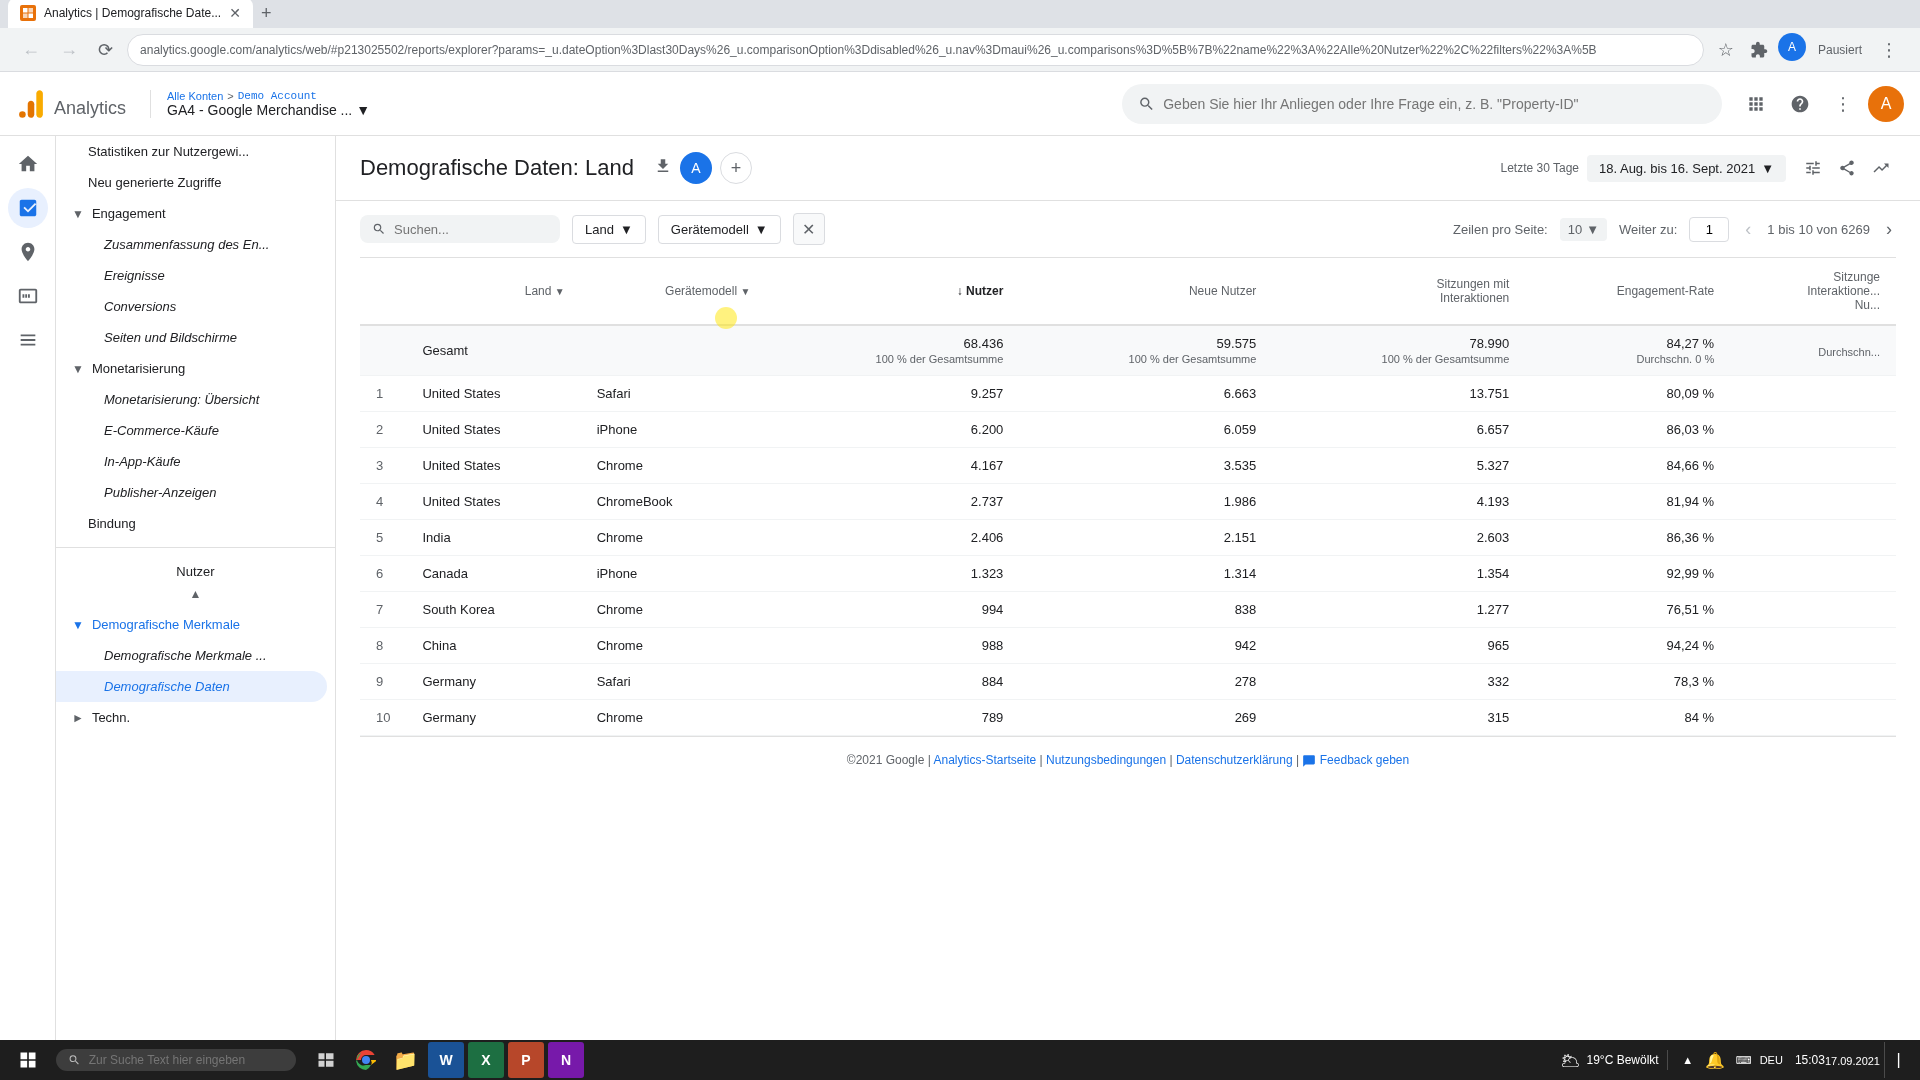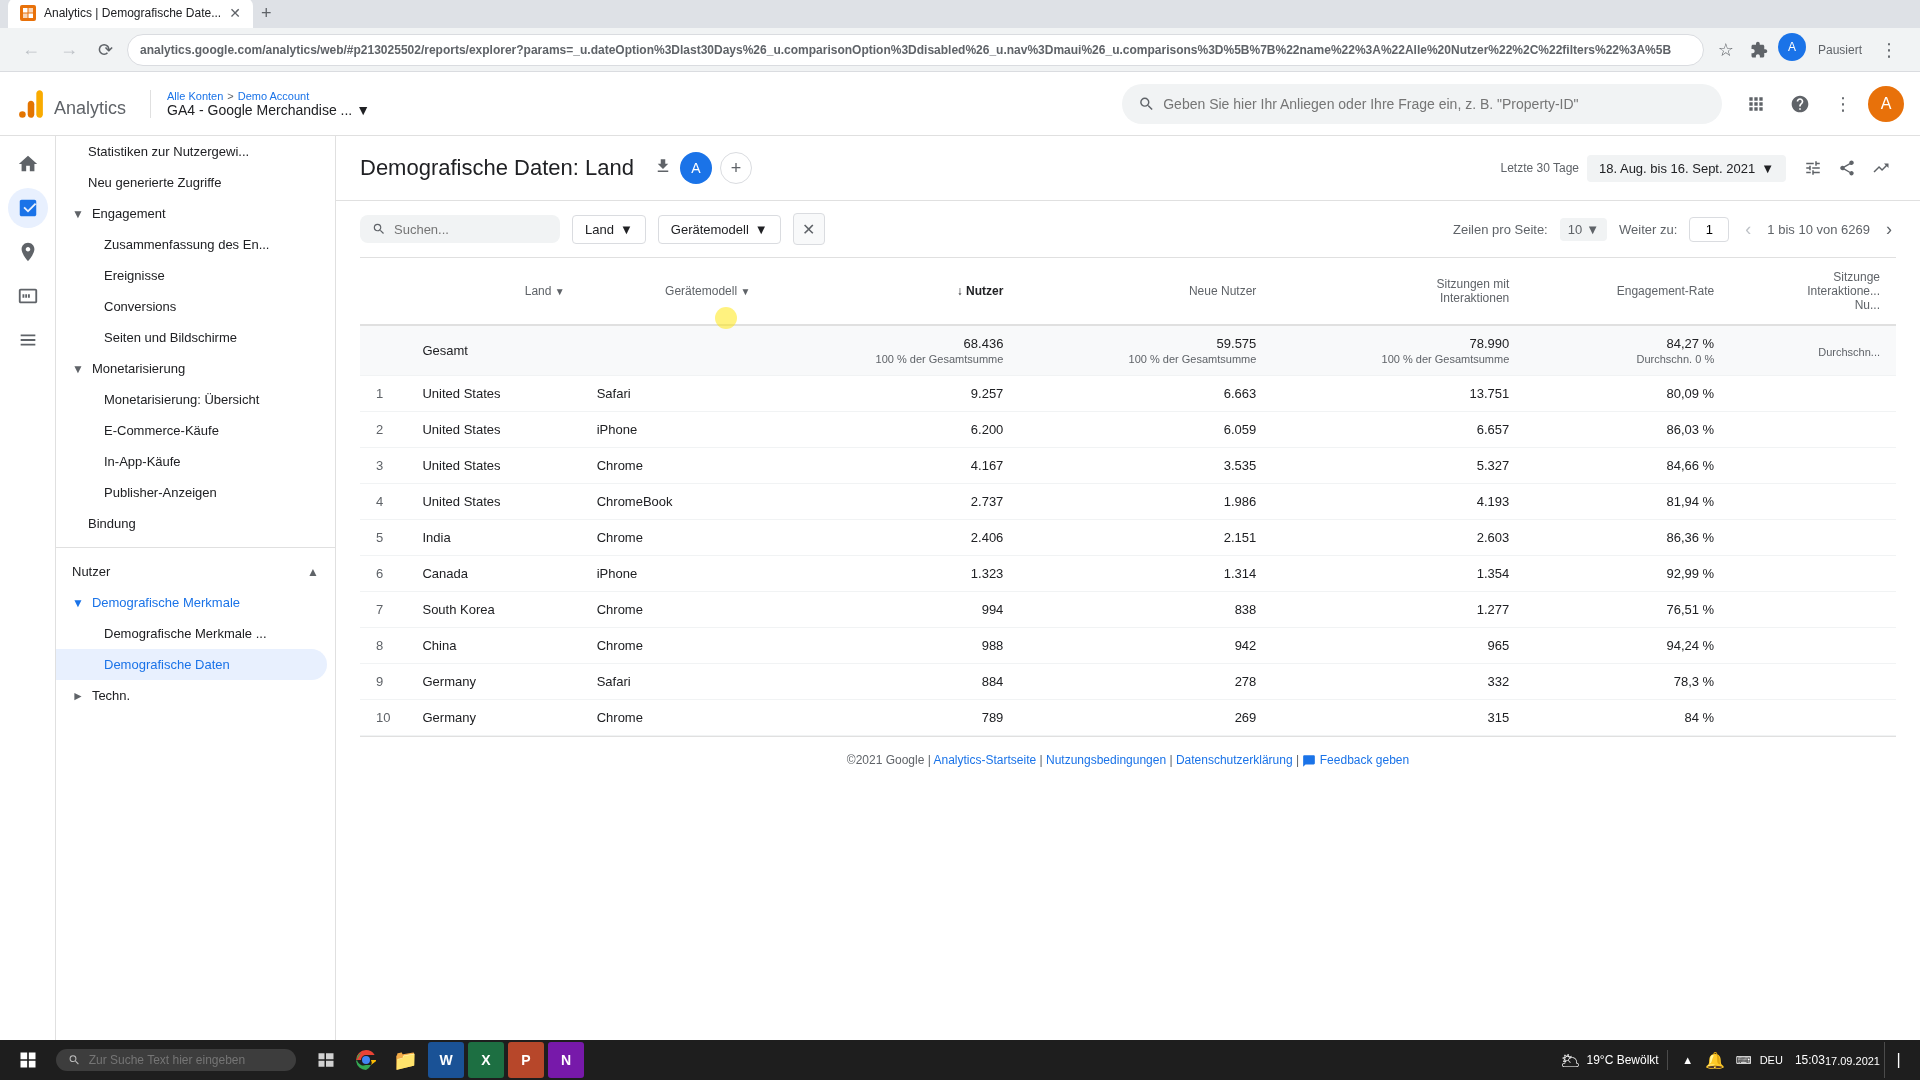--- a/index.html
+++ b/index.html
@@ -6,21 +6,21 @@
     body { font-family: 'Arial', sans-serif; font-size: 13px; background: #fff; color: #202124; overflow: hidden; width: 1920px; height: 1080px; }
     .tab-bar { background: #dee1e6; height: 28px; display: flex; align-items: flex-end; padding: 0 8px; }
     .tab { background: #fff; height: 30px; display: flex; align-items: center; padding: 0 12px; border-radius: 8px 8px 0 0; font-size: 12px; gap: 8px; min-width: 180px; }
     .tab-favicon { width: 16px; height: 16px; background: #e8710a; border-radius: 2px; display: flex; align-items: center; justify-content: center; color: white; font-size: 9px; font-weight: bold; }
     .tab-title { flex: 1; overflow: hidden; text-overflow: ellipsis; white-space: nowrap; font-size: 12px; }
     .tab-close { color: #5f6368; cursor: pointer; font-size: 14px; }
     .tab-new { margin-left: 4px; color: #5f6368; font-size: 18px; cursor: pointer; padding: 4px; }
     .nav-bar { background: #f1f3f4; height: 44px; display: flex; align-items: center; padding: 0 16px; gap: 8px; border-bottom: 1px solid #dadce0; }
     .nav-btn { color: #5f6368; cursor: pointer; padding: 6px; border-radius: 50%; font-size: 18px; display: flex; align-items: center; justify-content: center; }
     .nav-btn.disabled { color: #bdc1c6; cursor: default; }
-    .address-bar { flex: 1; background: #fff; border: 1px solid #dadce0; border-radius: 20px; height: 32px; display: flex; align-items: center; padding: 0 12px; font-size: 13px; color: #202124; font-weight: bold; }
+    .address-bar { flex: 1; background: #fff; border: 1px solid #dadce0; border-radius: 20px; height: 32px; display: flex; align-items: center; padding: 0 12px; font-size: 13px; color: #202124; }
     .address-bar span { color: #5f6368; font-size: 12px; overflow: hidden; text-overflow: ellipsis; white-space: nowrap; }
     .nav-icons { display: flex; gap: 4px; }
 
     
     .app-shell { display: flex; height: calc(1080px - 116px); }
     .top-header { background: #fff; height: 64px; display: flex; align-items: center; padding: 0 16px; border-bottom: 1px solid #e0e0e0; gap: 16px; }
     .ga-logo { display: flex; align-items: flex-end; gap: 8px; }
     .ga-logo-text { font-size: 18px; color: #5f6368; font-weight: 400; }
     .breadcrumb-area { display: flex; flex-direction: column; margin-left: 8px; border-left: 1px solid #e0e0e0; padding-left: 16px; }
     .breadcrumb-nav { font-size: 11px; color: #5f6368; display: flex; align-items: center; gap: 4px; }
@@ -29,21 +29,21 @@
     .search-bar { flex: 1; max-width: 600px; background: #f1f3f4; border-radius: 24px; height: 40px; display: flex; align-items: center; padding: 0 16px; gap: 8px; cursor: text; }
     .search-bar input { background: none; border: none; outline: none; font-size: 14px; color: #5f6368; width: 100%; }
     .header-actions { display: flex; align-items: center; gap: 8px; }
     .header-icon-btn { color: #5f6368; padding: 8px; cursor: pointer; border-radius: 50%; display: flex; align-items: center; justify-content: center; font-size: 18px; }
 
     
     .sidebar { width: 280px; min-width: 280px; background: #fff; border-right: 1px solid #e0e0e0; overflow-y: auto; display: flex; flex-direction: column; }
     .sidebar-item { display: flex; align-items: center; padding: 8px 16px; cursor: pointer; font-size: 13px; color: #202124; gap: 8px; }
     .sidebar-item.active { background: #e8f0fe; color: #1a73e8; border-radius: 0 24px 24px 0; margin-right: 8px; font-weight: 500; }
     .sidebar-item.indent1 { padding-left: 32px; }
-    .sidebar-item.indent2 { padding-left: 48px; }
+    .sidebar-item.indent2 { padding-left: 48px; font-style: italic; }
     .sidebar-section-header { display: flex; align-items: center; padding: 8px 16px; cursor: pointer; font-size: 13px; font-weight: 500; color: #202124; gap: 8px; }
     .sidebar-nav-icons { display: flex; flex-direction: column; align-items: center; width: 56px; min-width: 56px; background: #fff; border-right: 1px solid #e0e0e0; padding: 8px 0; gap: 4px; }
     .sidebar-nav-icon { width: 40px; height: 40px; display: flex; align-items: center; justify-content: center; color: #5f6368; cursor: pointer; border-radius: 50%; font-size: 20px; }
     .sidebar-nav-icon.active { background: #e8f0fe; color: #1a73e8; }
 
     
     .main-content { flex: 1; overflow-y: auto; overflow-x: hidden; background: #fff; }
     .page-header { display: flex; align-items: center; padding: 16px 24px; gap: 12px; border-bottom: 1px solid #e0e0e0; }
     .page-title { font-size: 22px; font-weight: 400; color: #202124; }
     .page-title-actions { display: flex; align-items: center; gap: 8px; margin-left: 8px; }
@@ -151,21 +151,21 @@
       <path d="M130 29v132c0 14.77 10.19 23 21 23 10 0 21-7 21-23V30c0-13.54-10-22-21-22s-21 9.33-21 21z" fill="#f9ab00"></path>
       <path d="M75 96v65c0 14.77 10.19 23 21 23 10 0 21-7 21-23V97c0-13.54-10-22-21-22s-21 9.33-21 21z" fill="#e37400"></path>
       <circle cx="41" cy="163" r="21" fill="#e37400"></circle>
     </svg>
     <span class="ga-logo-text">Analytics</span>
   </div>
   <div class="breadcrumb-area">
     <div class="breadcrumb-nav">
       <span style="cursor:pointer; color:#1a73e8;">Alle Konten</span>
       <span>&gt;</span>
-      <span style="cursor:pointer; color:#1a73e8;">Demo Account</span>
+      <span style="cursor:pointer; color:#1a73e8;font-family:Liberation Mono, monospace;">Demo Account</span>
     </div>
     <div class="property-selector">
       <span>GA4 - Google Merchandise ...</span>
       <span>▼</span>
     </div>
   </div>
   <div class="header-spacer"></div>
   <div class="search-bar">
     <svg width="18" height="18" viewBox="0 0 24 24" fill="#5f6368">
         <path d="M15.5 14h-.79l-.28-.27A6.471 6.471 0 0 0 16 9.5 6.5 6.5 0 1 0 9.5 16c1.61 0 3.09-.59 4.23-1.57l.27.28v.79l5 4.99L20.49 19l-4.99-5zm-6 0C7.01 14 5 11.99 5 9.5S7.01 5 9.5 5 14 7.01 14 9.5 11.99 14 9.5 14z"></path>
@@ -264,21 +264,21 @@
       <span>In-App-Käufe</span>
     </div>
     <div class="sidebar-item indent2">
       <span>Publisher-Anzeigen</span>
     </div>
     <div class="sidebar-item indent1">
       <span>Bindung</span>
     </div>
 
     <div style="margin-top: 8px; border-top: 1px solid #e0e0e0; padding-top: 8px;">
-      <div class="sidebar-section-header" style="justify-content: space-between;">
+      <div class="sidebar-section-header" style="justify-content: space-between; flex-direction: column;">
         <span style="font-weight:500;">Nutzer</span>
         <span style="color:#5f6368; font-size:12px;">▲</span>
       </div>
       <div class="sidebar-section-header">
         <span style="color:#1a73e8; font-size:12px;">▼</span>
         <span style="color:#1a73e8;">Demografische Merkmale</span>
       </div>
       <div class="sidebar-item indent2">
         <span>Demografische Merkmale ...</span>
       </div>

